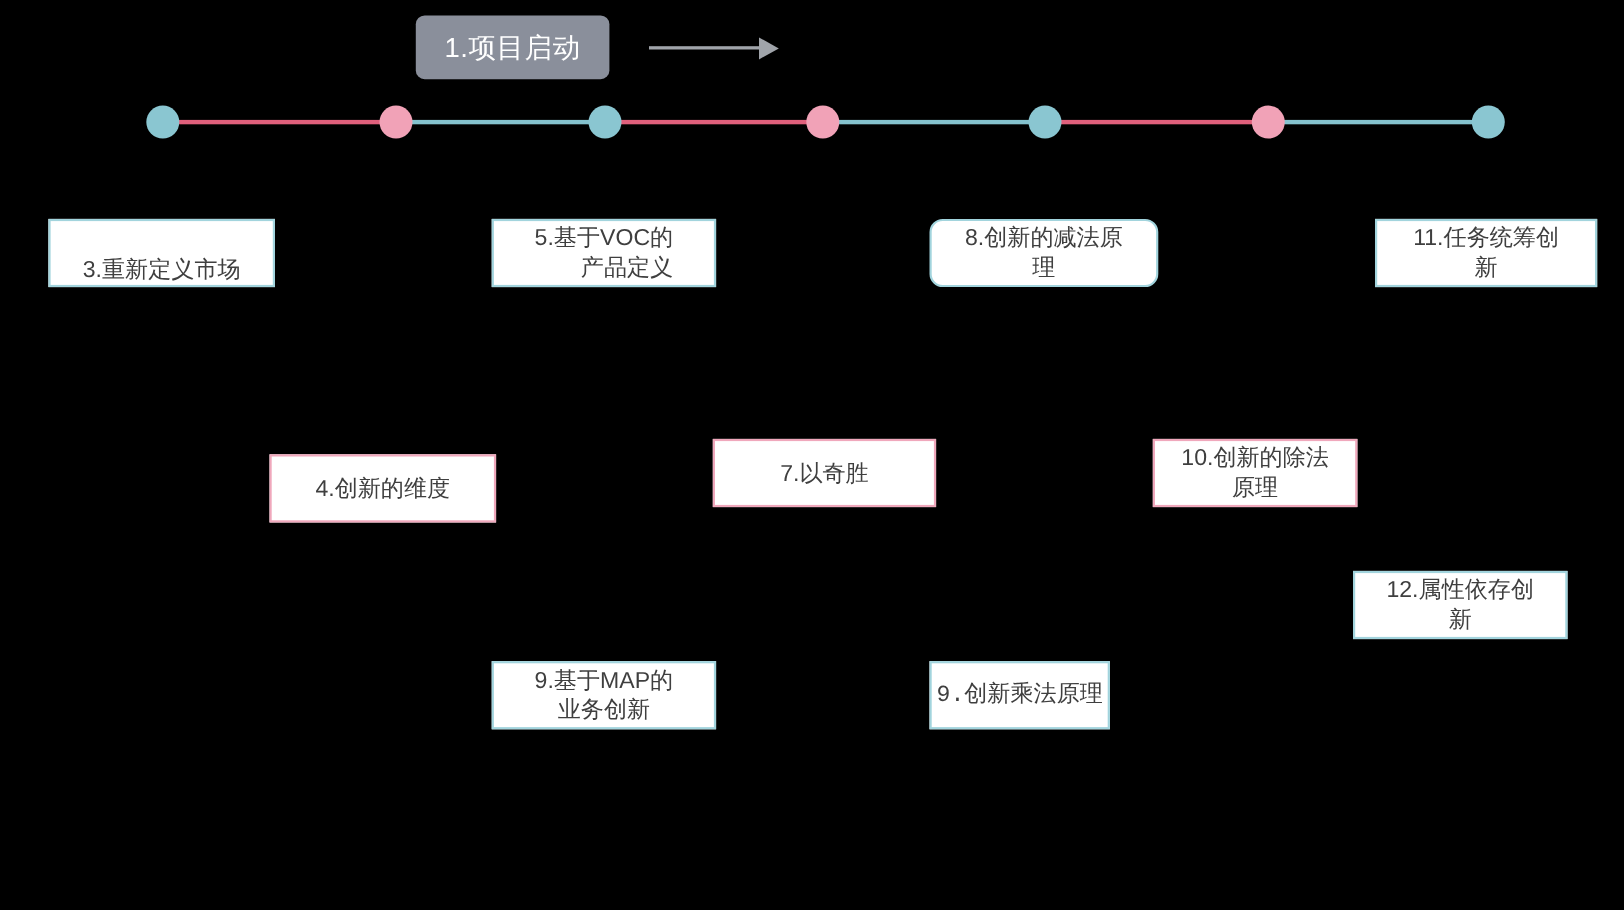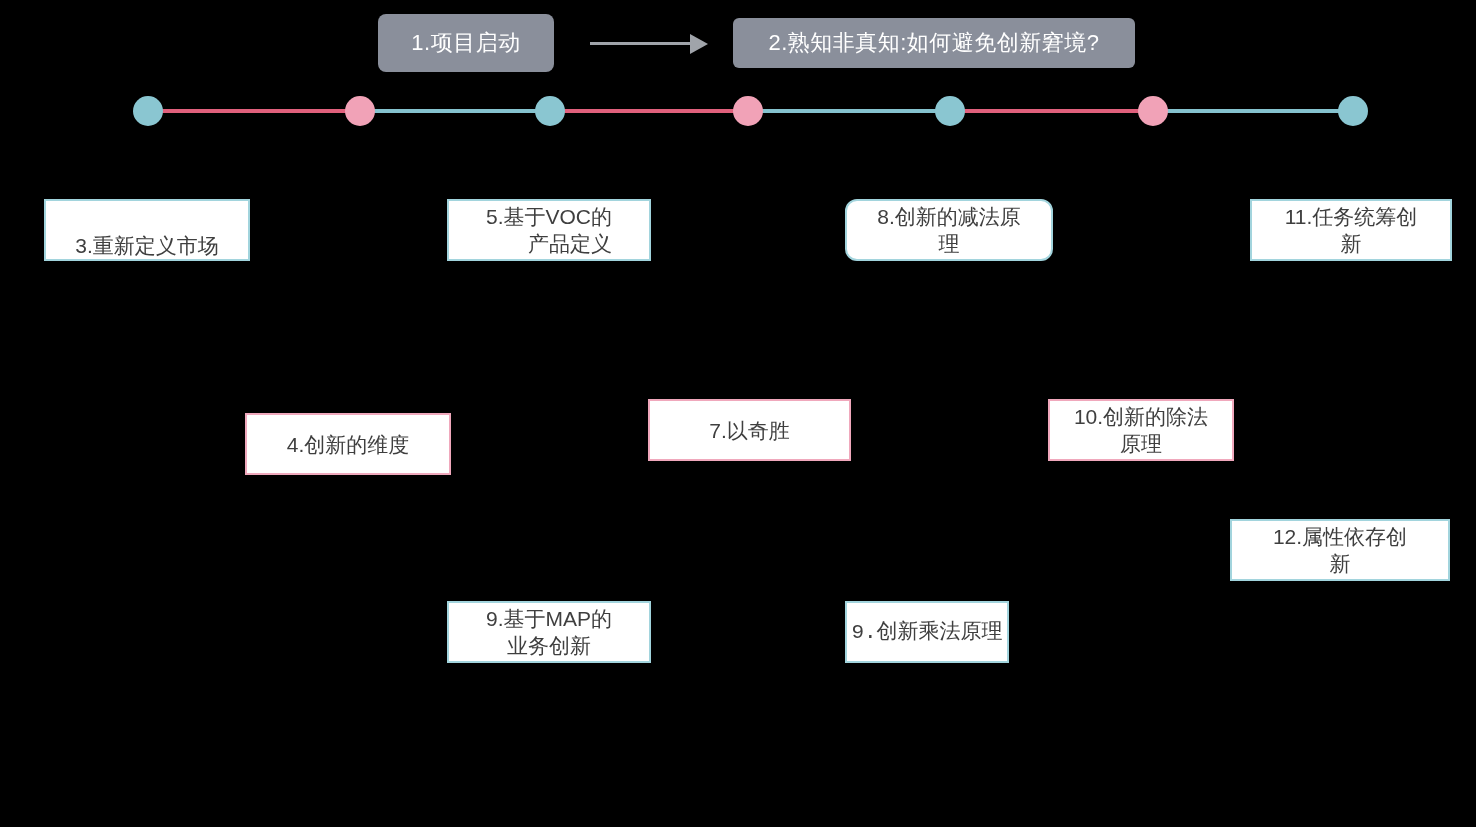--- a/index.html
+++ b/index.html
@@ -18,21 +18,21 @@
 
   
   .gray-box {
     position: absolute;
     background: var(--gray-fill, #8A8F9B);
     color: var(--header-text, #FFFFFF);
     border-radius: 8px;
     display: flex;
     align-items: center;
     justify-content: center;
-    font-size: 22px;
+    font-size: 25px;
     letter-spacing: 0.5px;
   }
   .gray-box.box1 { left: 378px; top: 14px; width: 176px; height: 58px; }
   .gray-box.box2 { left: 733px; top: 18px; width: 402px; height: 50px; border-radius: 6px; }
 
   
   .arrow-line {
     position: absolute;
     left: 590px; top: 42px;
     width: 100px; height: 3px;
@@ -86,23 +86,20 @@
 </head>
 <body>
 
 <div class="stage">
 
   <div class="gray-box box1">
     <span>1.项目启动</span>
   </div>
   <div class="arrow-line"></div>
   <div class="arrow-head"></div>
-  <div class="gray-box box2">
-    <span>2.熟知非真知:如何避免创新窘境?</span>
-  </div>
 
   <div class="tl-seg pink" style="left:148px; width:212px;"></div>
   <div class="tl-seg teal" style="left:360px; width:190px;"></div>
   <div class="tl-seg pink" style="left:550px; width:198px;"></div>
   <div class="tl-seg teal" style="left:748px; width:202px;"></div>
   <div class="tl-seg pink" style="left:950px; width:203px;"></div>
   <div class="tl-seg teal" style="left:1153px; width:200px;"></div>
 
   <div class="tl-dot teal" style="left:133px;"></div>
   <div class="tl-dot pink" style="left:345px;"></div>
@@ -131,21 +128,21 @@
   <div class="node b-pink" style="left:245px;  top:399px; width:206px;margin-top:14px;">
     <span>4.创新的维度</span>
   </div>
   <div class="node b-pink" style="left:648px;  top:399px; width:203px;">
     <span>7.以奇胜</span>
   </div>
   <div class="node b-pink" style="left:1048px; top:399px; width:186px;">
     <span>10.创新的除法
 原理</span>
   </div>
-  <div class="node b-teal" style="left:1230px; top:519px; width:220px;text-align:center;">
+  <div class="node b-teal" style="left:1230px; top:519px; width:195px;text-align:center;">
     <span>12.属性依存创
 新</span>
   </div>
 
   <div class="node b-teal" style="left:447px;  top:601px; width:204px;">
     <span>9.基于MAP的
 业务创新</span>
   </div>
   <div class="node b-teal" style="left:845px;  top:601px; width:164px;font-family:Liberation Mono, monospace;">
     <span>9.创新乘法原理</span>

